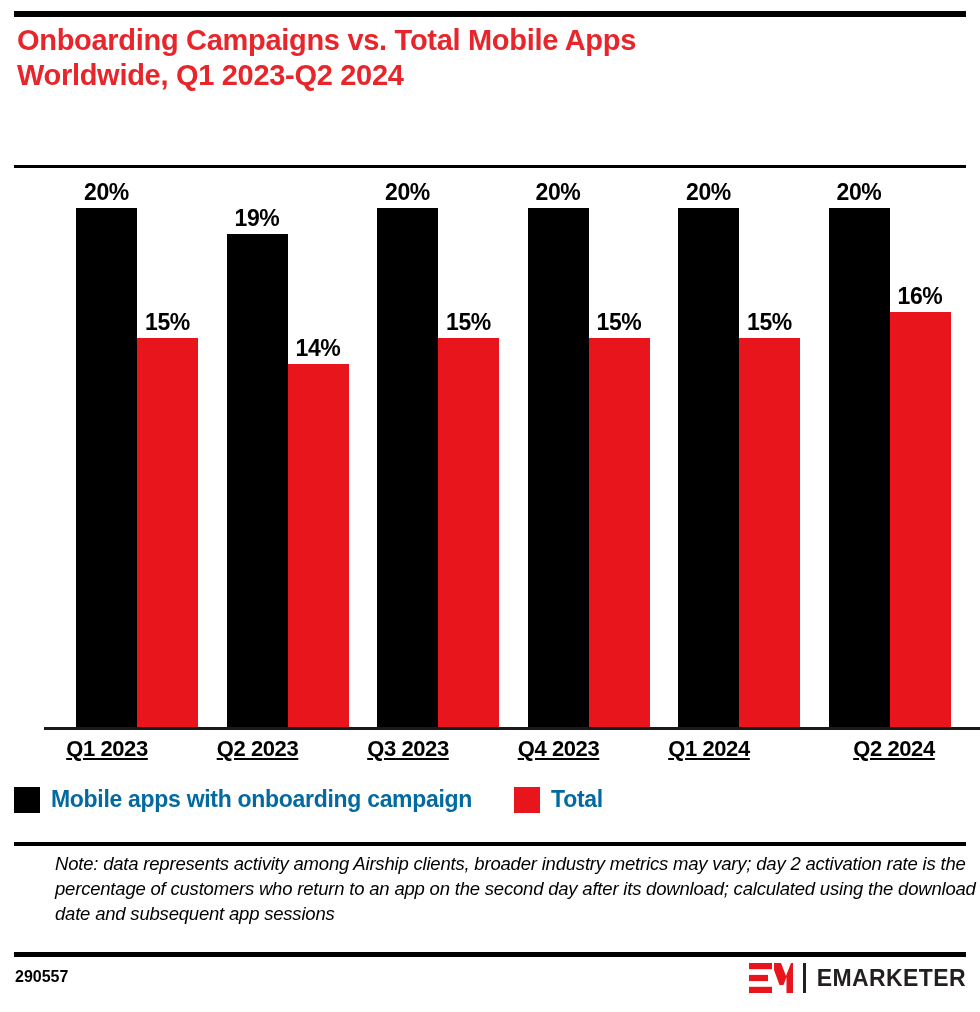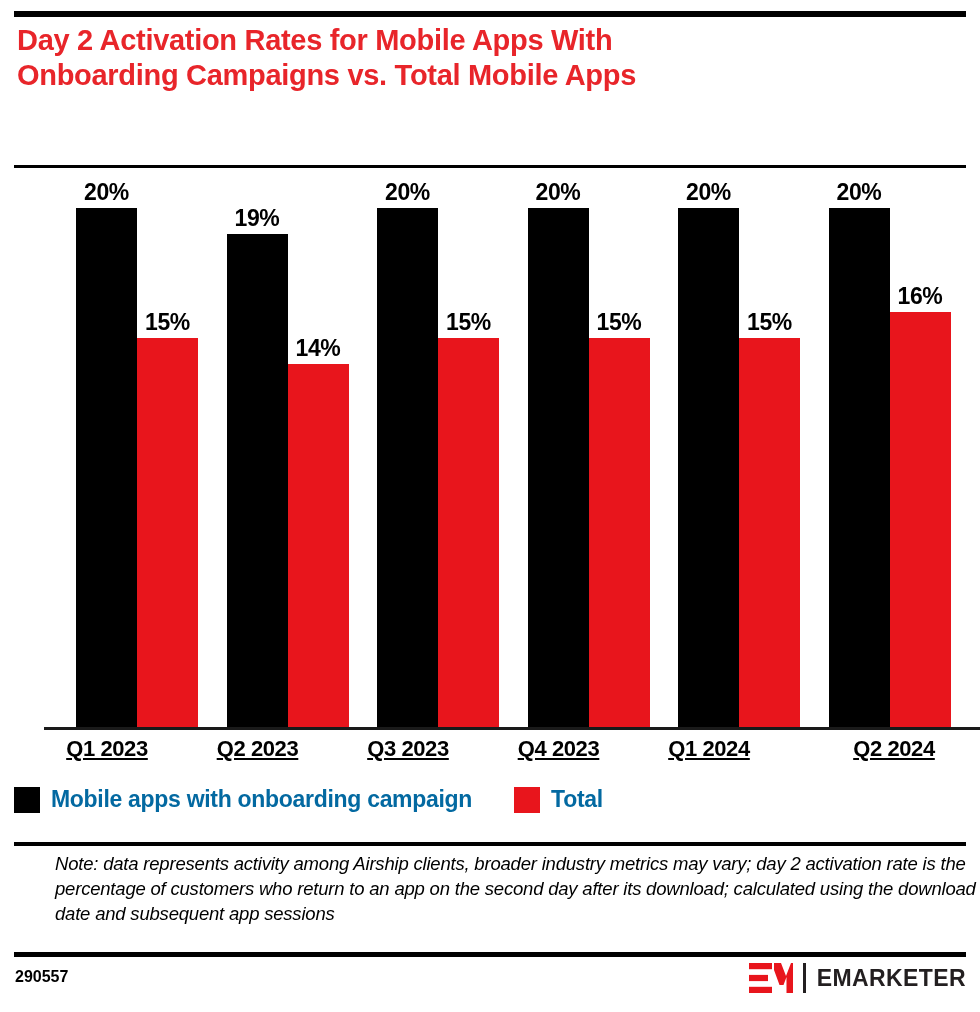--- a/index.html
+++ b/index.html
@@ -197,22 +197,22 @@
   }
 </style>
 </head>
 <body>
 
 <div id="page">
 
   <div class="rule-top"></div>
 
   <div class="title-block">
-    <div class="title-line">Day 2 Activation Rates for Mobile Apps With</div>
     <div class="title-line">Onboarding Campaigns vs. Total Mobile Apps</div>
+    <div class="title-line">Worldwide, Q1 2023-Q2 2024</div>
   </div>
 
   <div class="rule-title"></div>
 
   <div class="plot">
     <div class="axis-baseline"></div>
     <div id="groups-host">
         <div class="group" style="left: 46px; width: 122px;">
           <div class="bar black" style="left: 0px; width: 61px; height: 518.692px;"></div>
           <div class="bar-label" style="left: -24.5px; bottom: 522.692px;">20%</div>

